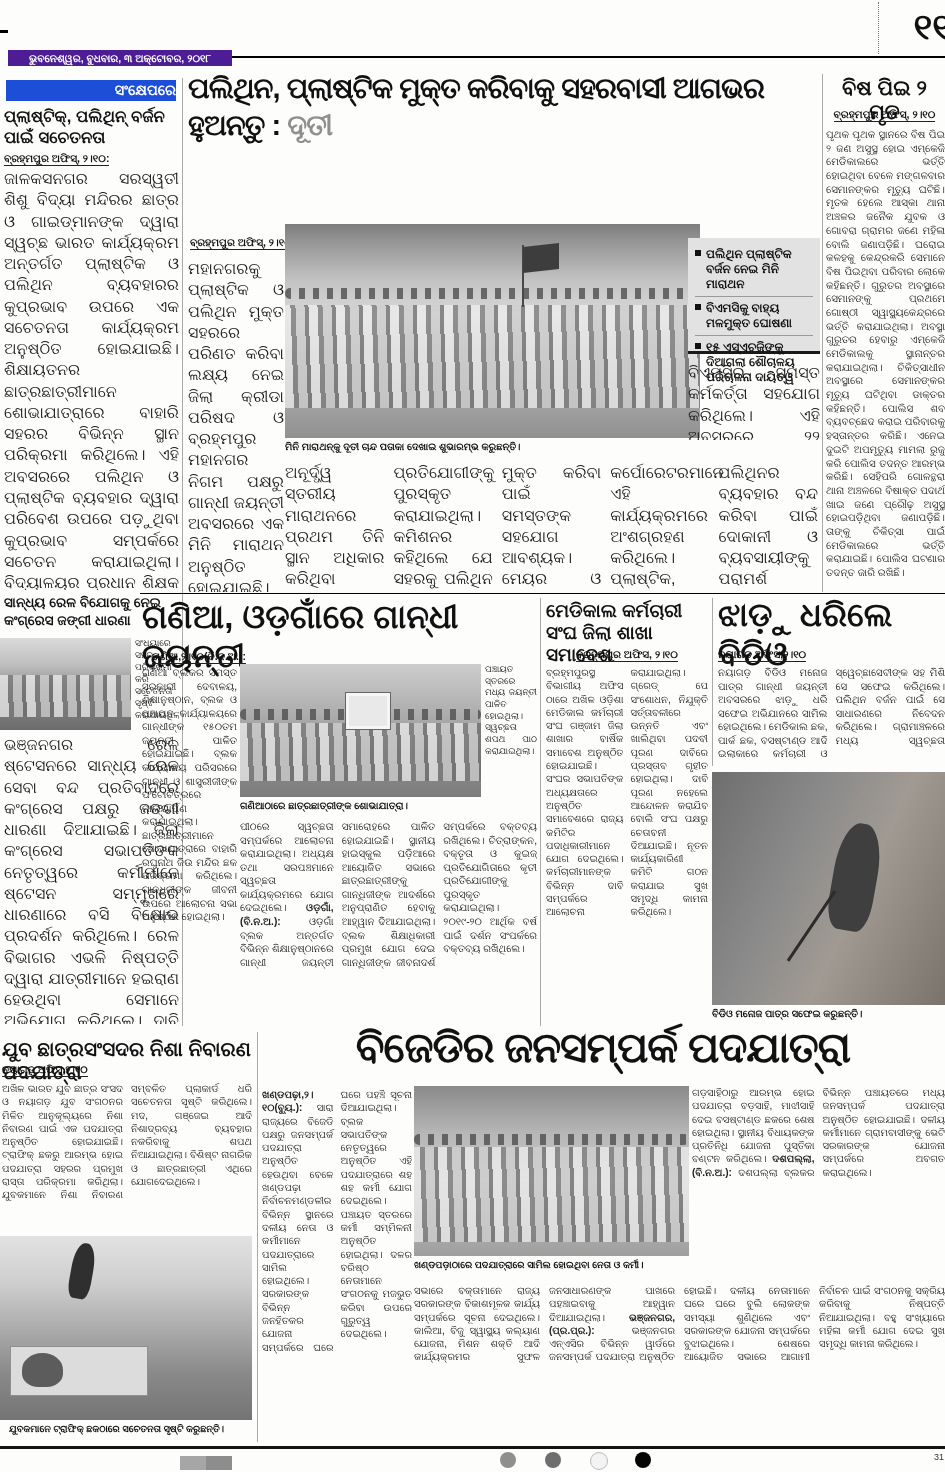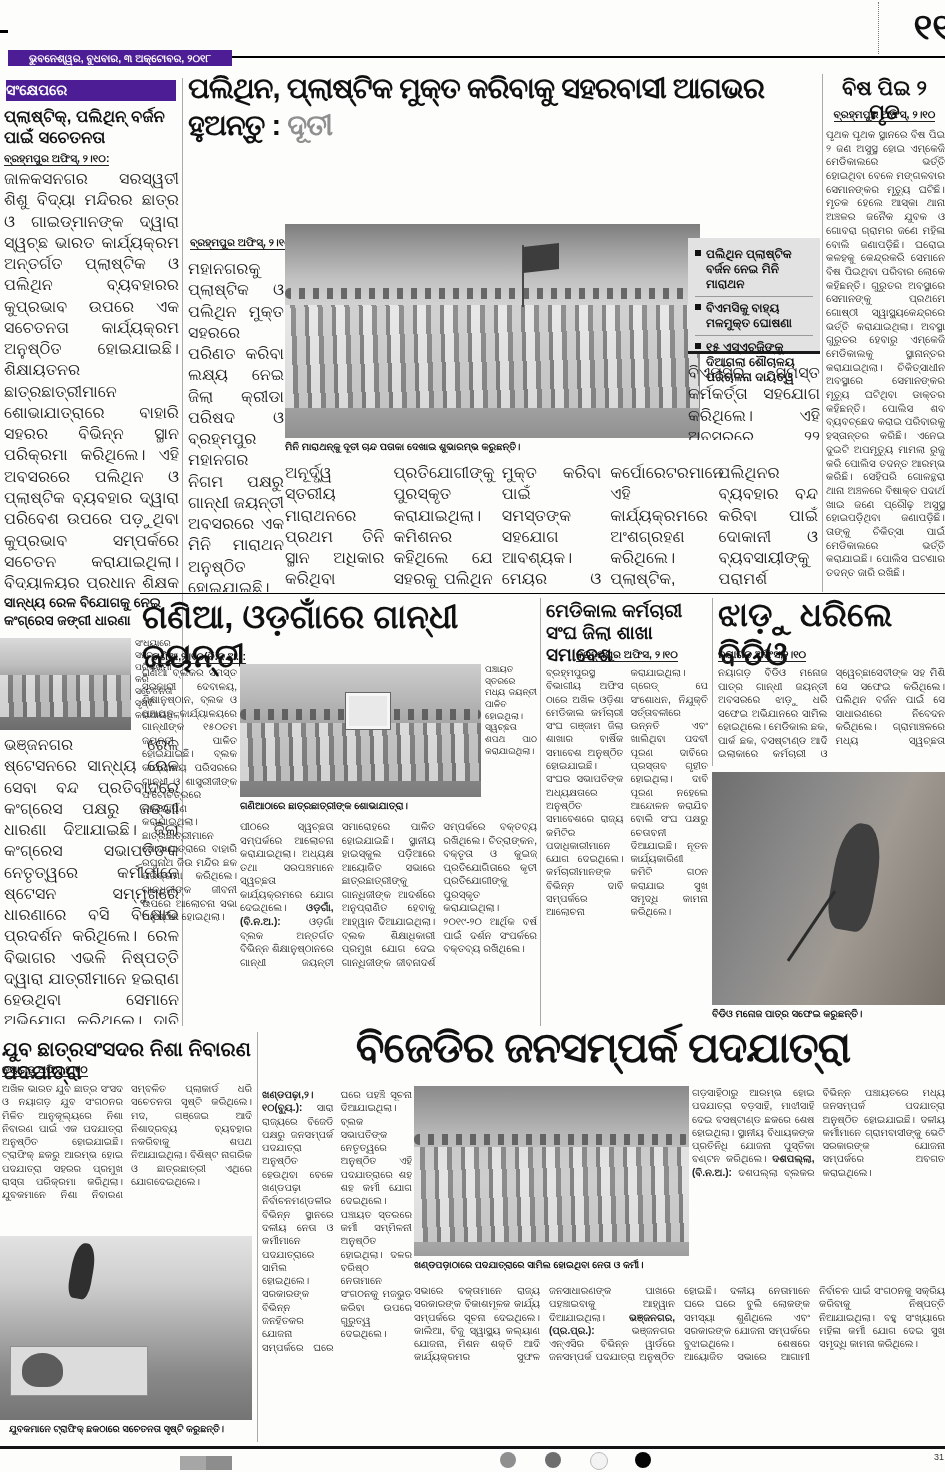--- a/index.html
+++ b/index.html
@@ -14,21 +14,21 @@
   .byline span{border-bottom:1px solid #222;padding-bottom:1px;}
   .caption{font-size:9.8px;font-weight:bold;color:#0d0d0d;line-height:1.3;}
   .vrule{width:1px;background:#a9a9a9;}
   .hrule{background:#000;}
   
   #logo-big{font-size:40px;font-weight:800;letter-spacing:1px;line-height:1;}
   #logo-sub{font-size:7px;font-weight:bold;letter-spacing:3px;color:#222;margin-top:-2px;}
   #datebar{background:#4c1d95;color:#fff;font-size:10.5px;font-weight:bold;text-align:center;line-height:16px;}
   #pagenum{font-size:36px;font-weight:800;text-align:right;border-left:1px dotted #777;padding-left:10px;line-height:50px;}
   
-  #brief-bar{background:#4c1d95;color:#fff;font-size:14.5px;font-weight:bold;text-align:left;line-height:21px;}
+  #brief-bar{background:#1d4ed8;color:#fff;font-size:14.5px;font-weight:bold;text-align:right;line-height:21px;}
   .brief-h{font-size:16.5px;font-weight:bold;line-height:1.25;}
   .brief-h2{font-size:13.5px;font-weight:bold;line-height:1.3;}
   
   #main-headline{font-size:29px;font-weight:700;line-height:1.28;letter-spacing:-1px;}
   #main-headline .accent{color:#8f8f8f;}
   .h-mid{font-weight:800;}
   
   #panel{background:#e2e2e2;border-bottom:3px solid #1a1a1a;padding:5px 7px 4px 7px;box-sizing:border-box;}
   .panel-item{font-size:12px;font-weight:bold;line-height:1.25;padding:4px 0;border-bottom:1px solid #9a9a9a;position:relative;padding-left:11px;}
   .panel-item:last-child{border-bottom:none;}

